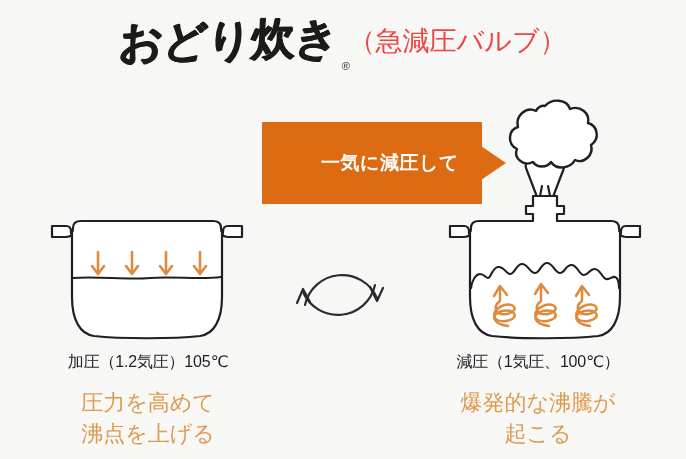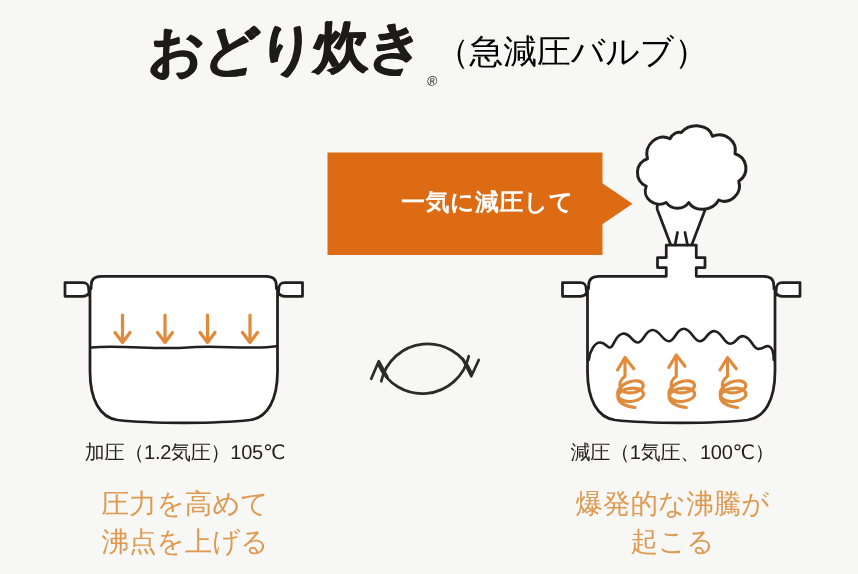--- a/index.html
+++ b/index.html
@@ -49,21 +49,21 @@
     bottom: -12px;
     font-size: 11px;
     font-weight: 400;
     font-family: "Liberation Sans", sans-serif;
     color: #1d1b1a;
     text-shadow: none;
     transform: none;
   }
   #title-sub {
     font-size: 27px;
-    color: #000000;
+    color: #ef4444;
     font-weight: 400;
     letter-spacing: 0px;
     margin-left: 4px;
     margin-bottom: 3px;
     white-space: nowrap;
   }
 
   
   #callout-wrap {
     left: 262px;

